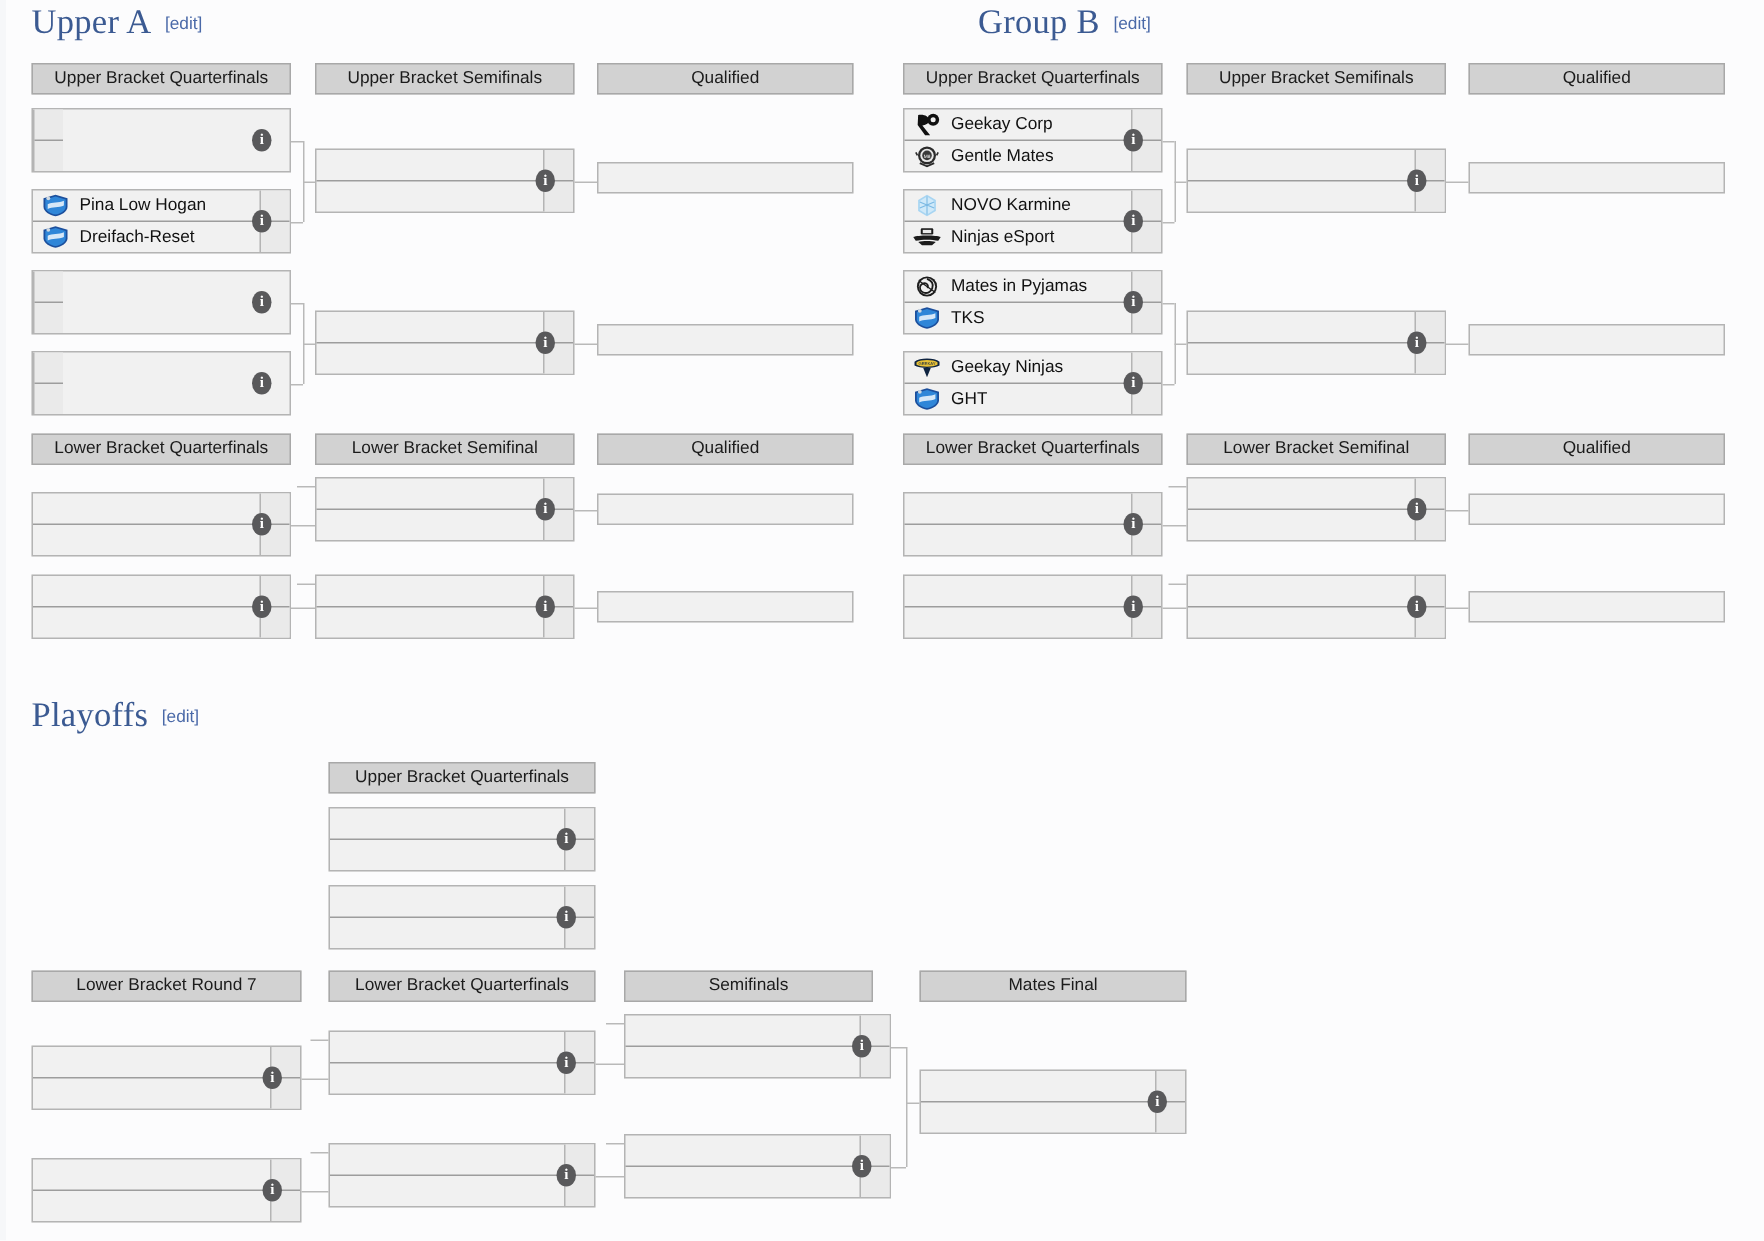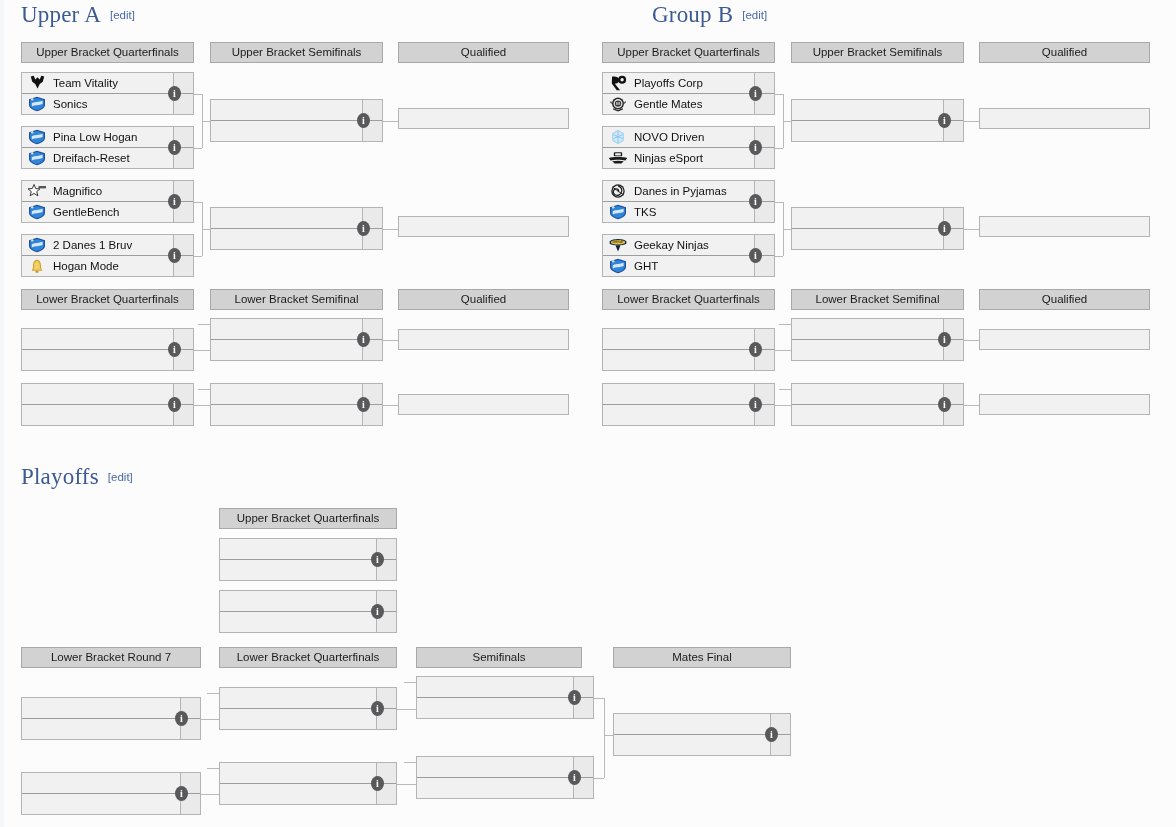--- a/index.html
+++ b/index.html
@@ -75,144 +75,77 @@
 <body>
 
 <div class="page">
   <div class="edge-left"></div>
   <div id="stage">
       <div class="sec-head" style="left: 21px; top: 2px;"><span class="sec-title">Upper A</span><span class="edit-link">[edit]</span></div>
       <div class="round-head" style="left: 21px; top: 42px; width: 173px;">Upper Bracket Quarterfinals</div>
       <div class="round-head" style="left: 210px; top: 42px; width: 173px;">Upper Bracket Semifinals</div>
       <div class="round-head" style="left: 398px; top: 42px; width: 171px;">Qualified</div>
       <div class="match" style="left: 21px; top: 72px; width: 173px; height: 43px;">
-        <div class="teams">
-          <div class="row top">
-            <span class="logo">
-              <svg width="19" height="15" viewBox="0 0 24 20">
-                <path d="M3 2 L7 1 L9 6 L12 3 L15 6 L17 1 L21 2 L19 9 L15 12 L12 18 L9 12 L5 9 Z" fill="#111"></path>
-                <path d="M11 9 h2 v5 h-2z" fill="#111"></path>
-              </svg>
-            </span>
-            <span class="tname">Team Vitality</span>
-          </div>
-          <div class="row">
+        <div class="scores">
+          <div class="row top" style="justify-content: center;">
+            <span></span>
+          </div>
+          <div class="row" style="justify-content: center;">
+            <span></span>
+          </div>
+        </div>
+      </div>
+      <div class="infodot" style="left: 168px; top: 86px;">i</div>
+      <div class="match" style="left: 21px; top: 126px; width: 173px; height: 43px;">
+        <div class="teams">
+          <div class="row top">
             <span class="logo">
               <svg width="18" height="16" viewBox="0 0 22 20">
                 <path d="M11 1 L21 4 V11 C21 15 16 18 11 19 C6 18 1 15 1 11 V4 Z" fill="#1c4f9c"></path>
                 <path d="M11 2.5 L19.5 5 V11 C19.5 14.2 15.4 16.7 11 17.6 C6.6 16.7 2.5 14.2 2.5 11 V5 Z" fill="#2f86d8"></path>
                 <path d="M4.5 9 C8 7 14 8 18 6 L18 10 C14 12 8 11 4.5 13 Z" fill="#e9f2fb" opacity=".9"></path>
                 <circle cx="5" cy="4" r="1.6" fill="#cfd8e0"></circle>
               </svg>
             </span>
-            <span class="tname">Sonics</span>
-          </div>
-        </div>
-        <div class="scores">
-          <div class="row top" style="justify-content: center;">
-            <span></span>
-          </div>
-          <div class="row" style="justify-content: center;">
-            <span></span>
-          </div>
-        </div>
-      </div>
-      <div class="infodot" style="left: 168px; top: 86px;">i</div>
-      <div class="match" style="left: 21px; top: 126px; width: 173px; height: 43px;">
-        <div class="teams">
-          <div class="row top">
+            <span class="tname">Pina Low Hogan</span>
+          </div>
+          <div class="row">
             <span class="logo">
               <svg width="18" height="16" viewBox="0 0 22 20">
                 <path d="M11 1 L21 4 V11 C21 15 16 18 11 19 C6 18 1 15 1 11 V4 Z" fill="#1c4f9c"></path>
                 <path d="M11 2.5 L19.5 5 V11 C19.5 14.2 15.4 16.7 11 17.6 C6.6 16.7 2.5 14.2 2.5 11 V5 Z" fill="#2f86d8"></path>
                 <path d="M4.5 9 C8 7 14 8 18 6 L18 10 C14 12 8 11 4.5 13 Z" fill="#e9f2fb" opacity=".9"></path>
                 <circle cx="5" cy="4" r="1.6" fill="#cfd8e0"></circle>
               </svg>
             </span>
-            <span class="tname">Pina Low Hogan</span>
-          </div>
-          <div class="row">
-            <span class="logo">
-              <svg width="18" height="16" viewBox="0 0 22 20">
-                <path d="M11 1 L21 4 V11 C21 15 16 18 11 19 C6 18 1 15 1 11 V4 Z" fill="#1c4f9c"></path>
-                <path d="M11 2.5 L19.5 5 V11 C19.5 14.2 15.4 16.7 11 17.6 C6.6 16.7 2.5 14.2 2.5 11 V5 Z" fill="#2f86d8"></path>
-                <path d="M4.5 9 C8 7 14 8 18 6 L18 10 C14 12 8 11 4.5 13 Z" fill="#e9f2fb" opacity=".9"></path>
-                <circle cx="5" cy="4" r="1.6" fill="#cfd8e0"></circle>
-              </svg>
-            </span>
             <span class="tname">Dreifach-Reset</span>
           </div>
         </div>
         <div class="scores">
           <div class="row top" style="justify-content: center;">
             <span></span>
           </div>
           <div class="row" style="justify-content: center;">
             <span></span>
           </div>
         </div>
       </div>
       <div class="infodot" style="left: 168px; top: 140px;">i</div>
       <div class="match" style="left: 21px; top: 180px; width: 173px; height: 43px;">
-        <div class="teams">
-          <div class="row top">
-            <span class="logo">
-              <svg width="20" height="15" viewBox="0 0 26 20">
-                <path d="M9 2 L11.3 7.4 L17 7.8 L12.7 11.4 L14.1 17 L9 13.9 L3.9 17 L5.3 11.4 L1 7.8 L6.7 7.4 Z" fill="#fff" stroke="#222" stroke-width="1.2"></path>
-                <rect x="15" y="4" width="10" height="3.2" fill="#555"></rect>
-              </svg>
-            </span>
-            <span class="tname">Magnifico</span>
-          </div>
-          <div class="row">
-            <span class="logo">
-              <svg width="18" height="16" viewBox="0 0 22 20">
-                <path d="M11 1 L21 4 V11 C21 15 16 18 11 19 C6 18 1 15 1 11 V4 Z" fill="#1c4f9c"></path>
-                <path d="M11 2.5 L19.5 5 V11 C19.5 14.2 15.4 16.7 11 17.6 C6.6 16.7 2.5 14.2 2.5 11 V5 Z" fill="#2f86d8"></path>
-                <path d="M4.5 9 C8 7 14 8 18 6 L18 10 C14 12 8 11 4.5 13 Z" fill="#e9f2fb" opacity=".9"></path>
-                <circle cx="5" cy="4" r="1.6" fill="#cfd8e0"></circle>
-              </svg>
-            </span>
-            <span class="tname">GentleBench</span>
-          </div>
-        </div>
         <div class="scores">
           <div class="row top" style="justify-content: center;">
             <span></span>
           </div>
           <div class="row" style="justify-content: center;">
             <span></span>
           </div>
         </div>
       </div>
       <div class="infodot" style="left: 168px; top: 194px;">i</div>
       <div class="match" style="left: 21px; top: 234px; width: 173px; height: 43px;">
-        <div class="teams">
-          <div class="row top">
-            <span class="logo">
-              <svg width="18" height="16" viewBox="0 0 22 20">
-                <path d="M11 1 L21 4 V11 C21 15 16 18 11 19 C6 18 1 15 1 11 V4 Z" fill="#1c4f9c"></path>
-                <path d="M11 2.5 L19.5 5 V11 C19.5 14.2 15.4 16.7 11 17.6 C6.6 16.7 2.5 14.2 2.5 11 V5 Z" fill="#2f86d8"></path>
-                <path d="M4.5 9 C8 7 14 8 18 6 L18 10 C14 12 8 11 4.5 13 Z" fill="#e9f2fb" opacity=".9"></path>
-                <circle cx="5" cy="4" r="1.6" fill="#cfd8e0"></circle>
-              </svg>
-            </span>
-            <span class="tname">2 Danes 1 Bruv</span>
-          </div>
-          <div class="row">
-            <span class="logo">
-              <svg width="18" height="16" viewBox="0 0 20 20">
-                <path d="M10 2 C6 3 4.5 7 5 12 L3.5 16 H16.5 L15 12 C15.5 7 14 3 10 2 Z" fill="#d3a12a"></path>
-                <path d="M10 3.4 C7.2 4.4 6 7.5 6.4 11.8 L5.4 14.8 H14.6 L13.6 11.8 C14 7.5 12.8 4.4 10 3.4 Z" fill="#f0cf63"></path>
-                <ellipse cx="10" cy="17.3" rx="2.2" ry="1.4" fill="#c79a22"></ellipse>
-              </svg>
-            </span>
-            <span class="tname">Hogan Mode</span>
-          </div>
-        </div>
         <div class="scores">
           <div class="row top" style="justify-content: center;">
             <span></span>
           </div>
           <div class="row" style="justify-content: center;">
             <span></span>
           </div>
         </div>
       </div>
       <div class="infodot" style="left: 168px; top: 248px;">i</div>
@@ -368,21 +301,21 @@
       <div class="match" style="left: 602px; top: 72px; width: 173px; height: 43px;">
         <div class="teams">
           <div class="row top">
             <span class="logo">
               <svg width="19" height="16" viewBox="0 0 22 20">
                 <path d="M3 2 C8 1.2 12 3 12 6.5 C12 9.5 9 10.6 6.5 10.8 L13 19 L8.8 19 L2.6 10.5 Z" fill="#111"></path>
                 <circle cx="15.5" cy="6" r="5" fill="#111"></circle>
                 <circle cx="15.5" cy="6" r="2.1" fill="#f1f1f1"></circle>
               </svg>
             </span>
-            <span class="tname">Playoffs Corp</span>
+            <span class="tname">Geekay Corp</span>
           </div>
           <div class="row">
             <span class="logo">
               <svg width="18" height="16" viewBox="0 0 20 20">
                 <circle cx="10" cy="9.5" r="7.5" fill="#2b2b2b"></circle>
                 <circle cx="10" cy="9.5" r="5.6" fill="#e8e8e8"></circle>
                 <circle cx="10" cy="9.5" r="4" fill="#3a3a3a"></circle>
                 <text x="10" y="11.5" font-size="4" fill="#fff" text-anchor="middle" font-family="sans-serif">M8</text>
                 <path d="M2 9.5 L0.7 7 M18 9.5 L19.3 7" stroke="#2b2b2b" stroke-width="1.4"></path>
                 <path d="M4 16 L10 18.6 L16 16" fill="none" stroke="#2b2b2b" stroke-width="1.6"></path>
@@ -404,21 +337,21 @@
       <div class="match" style="left: 602px; top: 126px; width: 173px; height: 43px;">
         <div class="teams">
           <div class="row top">
             <span class="logo">
               <svg width="16" height="16" viewBox="0 0 18 20">
                 <path d="M9 1 L16.4 5.4 V14.6 L9 19 L1.6 14.6 V5.4 Z" fill="#a8d5f2"></path>
                 <path d="M9 2.6 L15 6.2 V13.8 L9 17.4 L3 13.8 V6.2 Z" fill="#cfe9f9"></path>
                 <path d="M3 7 L15 12 M3 12 L15 7 M9 2.6 V17.4" stroke="#7bb9e3" stroke-width=".9" fill="none"></path>
               </svg>
             </span>
-            <span class="tname">NOVO Driven</span>
+            <span class="tname">NOVO Karmine</span>
           </div>
           <div class="row">
             <span class="logo">
               <svg width="20" height="14" viewBox="0 0 24 16">
                 <rect x="7" y="1" width="10" height="5" rx="1" fill="#1c1c1c"></rect>
                 <rect x="8.6" y="2.3" width="6.8" height="2.6" fill="#eaeaea"></rect>
                 <path d="M1 8 C5 6.4 19 6.4 23 8 L21 11 C16 9.8 8 9.8 3 11 Z" fill="#1c1c1c"></path>
                 <path d="M5 12 C9 11 15 11 19 12 L16 14.6 L8 14.6 Z" fill="#1c1c1c"></path>
               </svg>
             </span>
@@ -439,21 +372,21 @@
         <div class="teams">
           <div class="row top">
             <span class="logo">
               <svg width="18" height="16" viewBox="0 0 20 20">
                 <circle cx="10" cy="10" r="8.4" fill="#1d1d1d"></circle>
                 <circle cx="10" cy="10" r="6.8" fill="#efefef"></circle>
                 <path d="M10 3.6 C14 5 15.5 8 14.4 11.4 C13.3 14.6 10.2 16.2 7 15 C4.5 14 3.4 11.4 4.6 9.2 C5.7 7.2 8.2 6.6 9.8 7.8 C11 8.7 11.1 10.3 10.2 11.2" fill="none" stroke="#1d1d1d" stroke-width="1.5"></path>
                 <path d="M3 5 L17 15" stroke="#1d1d1d" stroke-width="1.2"></path>
               </svg>
             </span>
-            <span class="tname">Danes in Pyjamas</span>
+            <span class="tname">Mates in Pyjamas</span>
           </div>
           <div class="row">
             <span class="logo">
               <svg width="18" height="16" viewBox="0 0 22 20">
                 <path d="M11 1 L21 4 V11 C21 15 16 18 11 19 C6 18 1 15 1 11 V4 Z" fill="#1c4f9c"></path>
                 <path d="M11 2.5 L19.5 5 V11 C19.5 14.2 15.4 16.7 11 17.6 C6.6 16.7 2.5 14.2 2.5 11 V5 Z" fill="#2f86d8"></path>
                 <path d="M4.5 9 C8 7 14 8 18 6 L18 10 C14 12 8 11 4.5 13 Z" fill="#e9f2fb" opacity=".9"></path>
                 <circle cx="5" cy="4" r="1.6" fill="#cfd8e0"></circle>
               </svg>
             </span>

